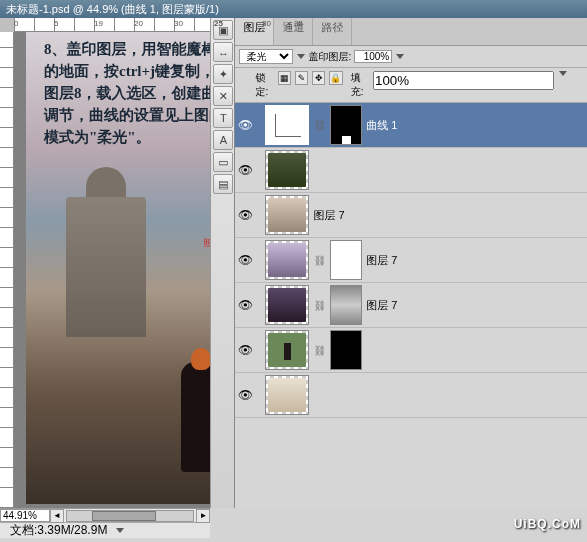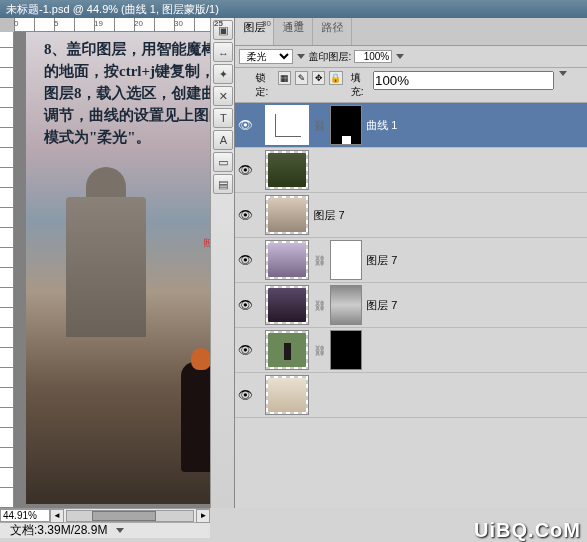--- a/index.html
+++ b/index.html
@@ -50,21 +50,21 @@
 .curveicon{position:absolute;inset:4px;background:#fff}
 .curveicon::after{content:"";position:absolute;left:10%;top:10%;width:80%;height:80%;border-left:1px solid #666;border-bottom:1px solid #666}
 .miniimg{position:absolute;inset:2px;border-radius:1px}
 .mi1{background:linear-gradient(#4a5838,#2a3818)}
 .mi2{background:linear-gradient(#d8c8b8,#988878)}
 .mi3{background:linear-gradient(#c8b8d8,#786888)}
 .mi4{background:linear-gradient(#584868,#281828)}
 .mi5{background:#6a8858}
 .mi5::after{content:"";position:absolute;left:40%;top:30%;width:20%;height:50%;background:#201818}
 .mi6{background:linear-gradient(#e8e0d0,#c8b8a0)}
-.watermark{position:absolute;right:6px;bottom:0;color:#fff;font-size:20px;font-weight:bold;text-shadow:1px 1px 2px #000;letter-spacing:1px}
+.watermark{position:absolute;right:6px;bottom:11px;color:#fff;font-size:12px;font-weight:bold;text-shadow:1px 1px 2px #000;letter-spacing:1px}
 .tri{width:0;height:0;border-left:4px solid transparent;border-right:4px solid transparent;border-top:5px solid #555;display:inline-block;margin-left:1px}
 .doc-label{font-size:12px;margin-left:6px}
 .arrow-btn{width:14px;height:14px;background:#e8e8e8;border:1px solid #999;font-size:8px;display:flex;align-items:center;justify-content:center}
 .sb-track{flex:1;height:12px;background:#d0d0d0;border:1px solid #999;margin:0 2px;position:relative}
 .sb-thumb{position:absolute;left:20%;width:50%;height:100%;background:#a8a8a8;border:1px solid #777}
 .link-icon{font-size:10px;color:#666}
 </style>
 </head>
 <body>
 

